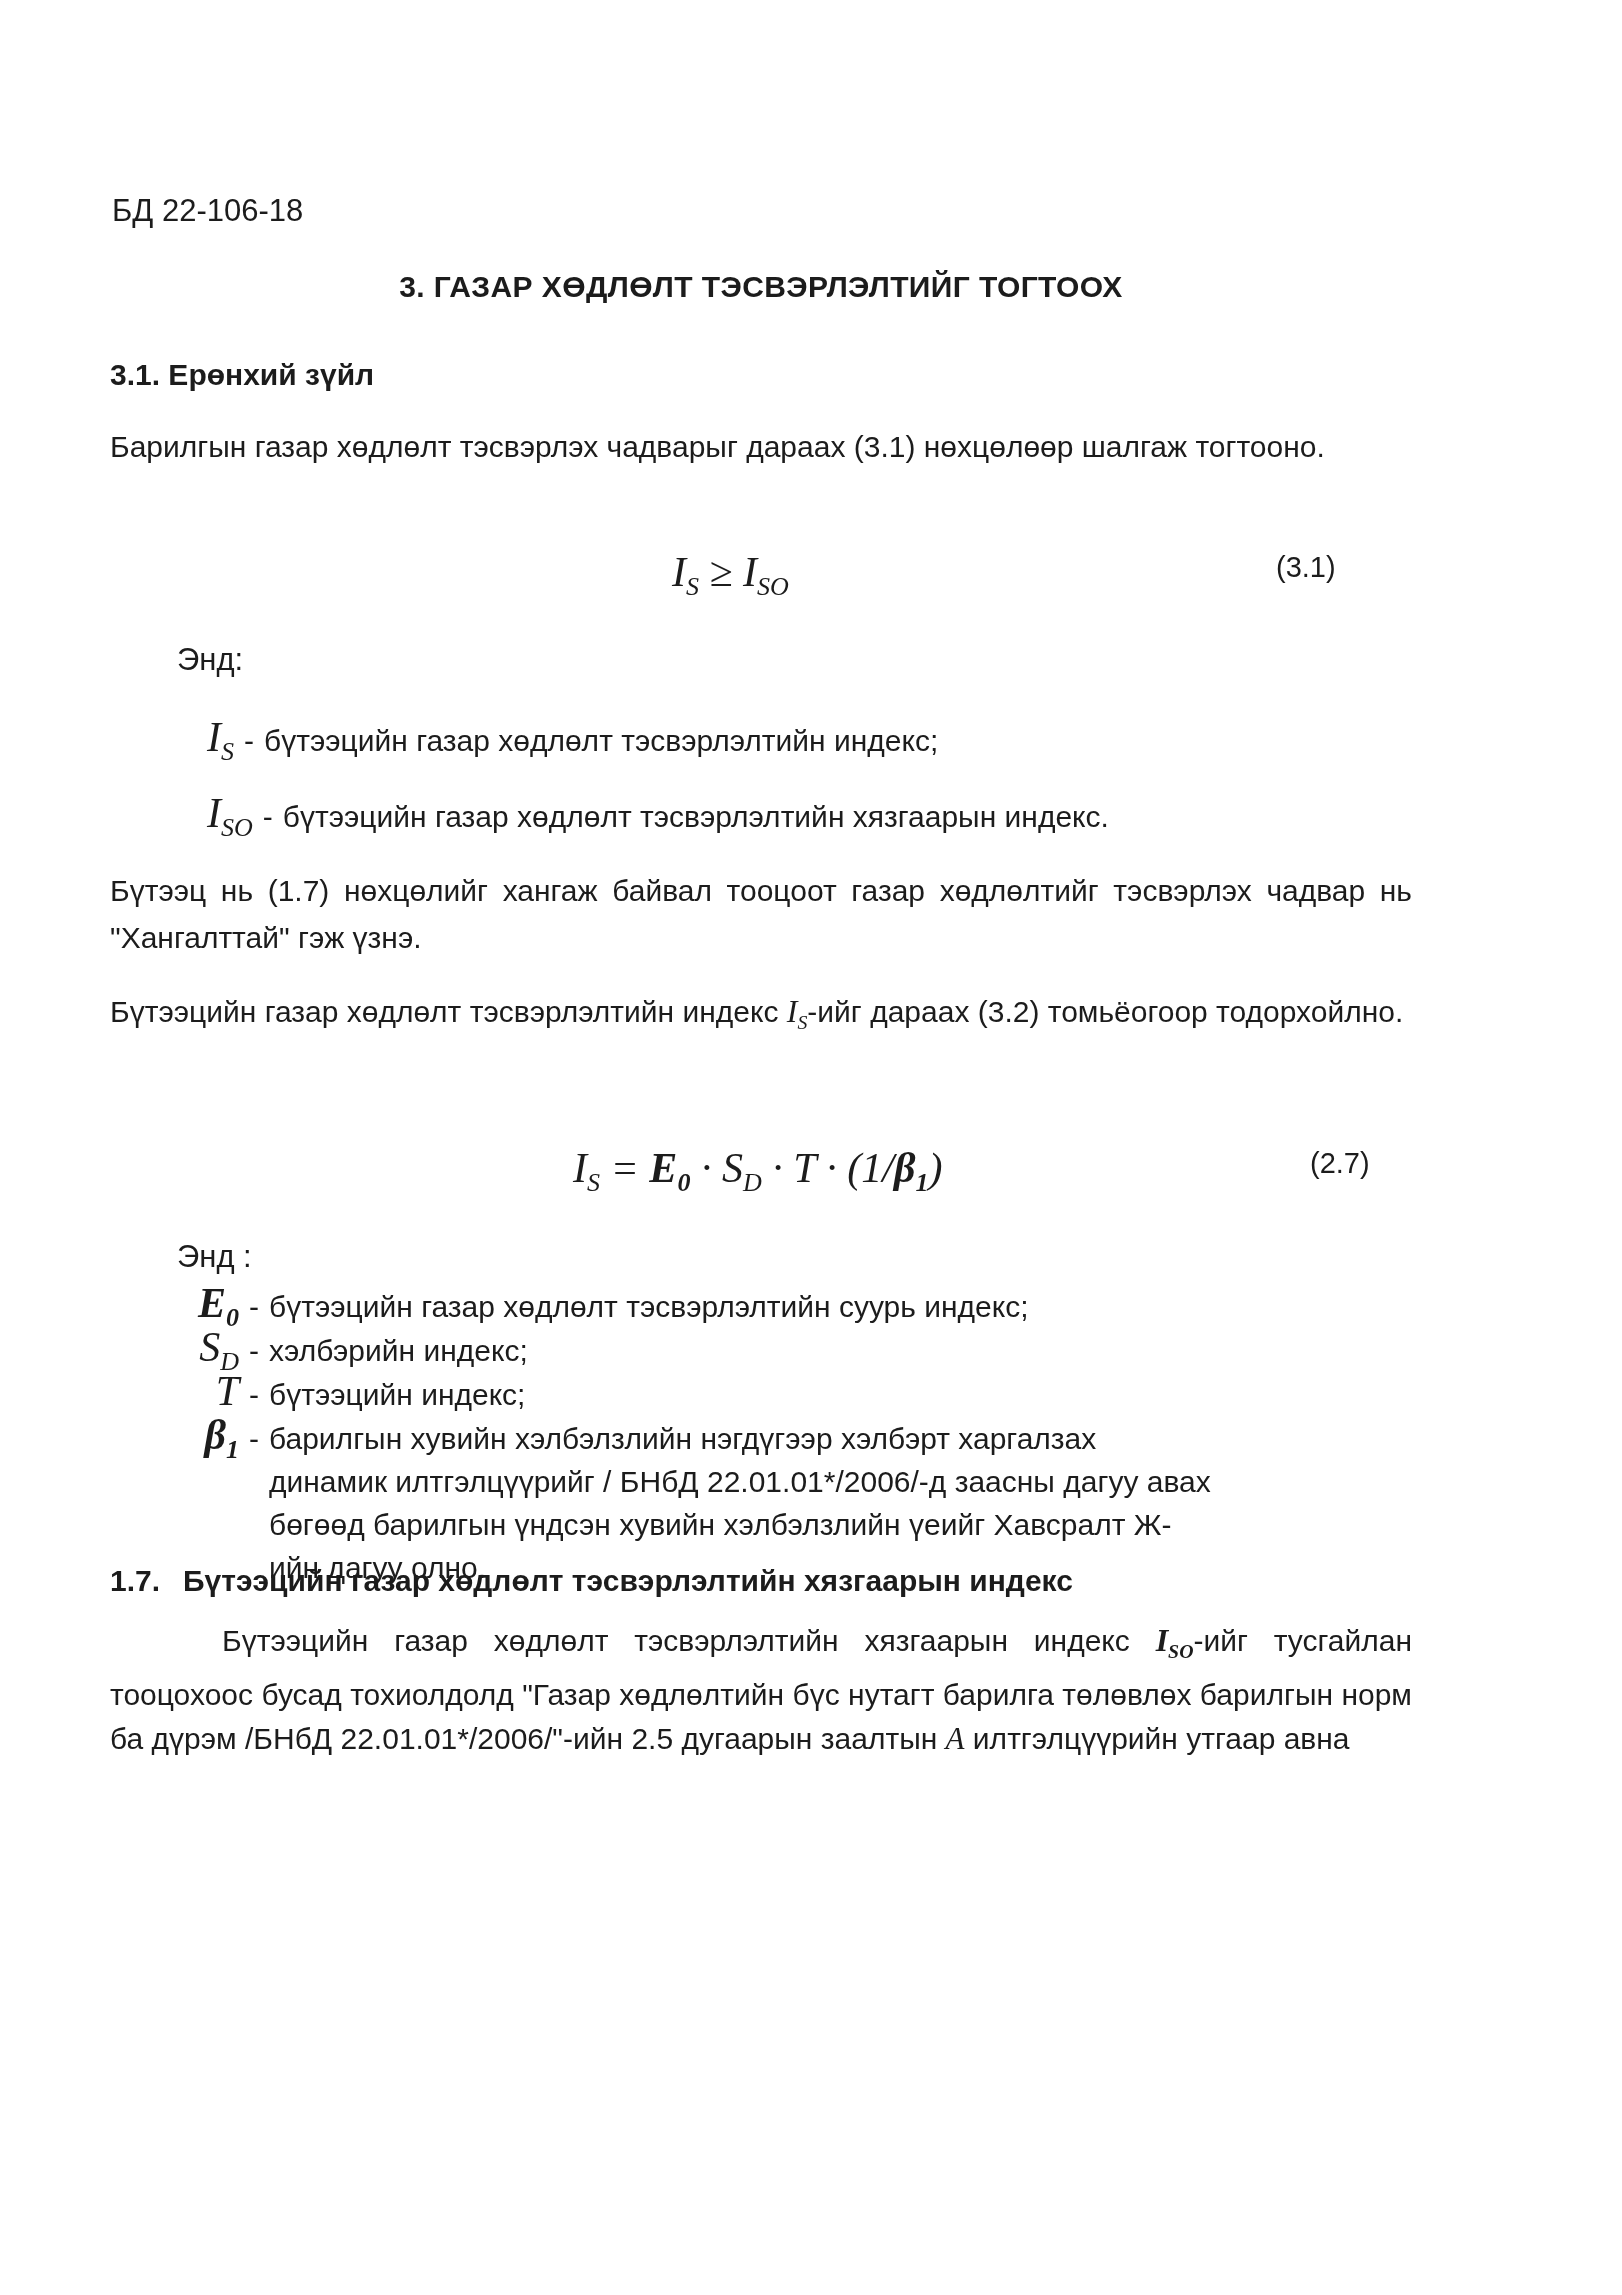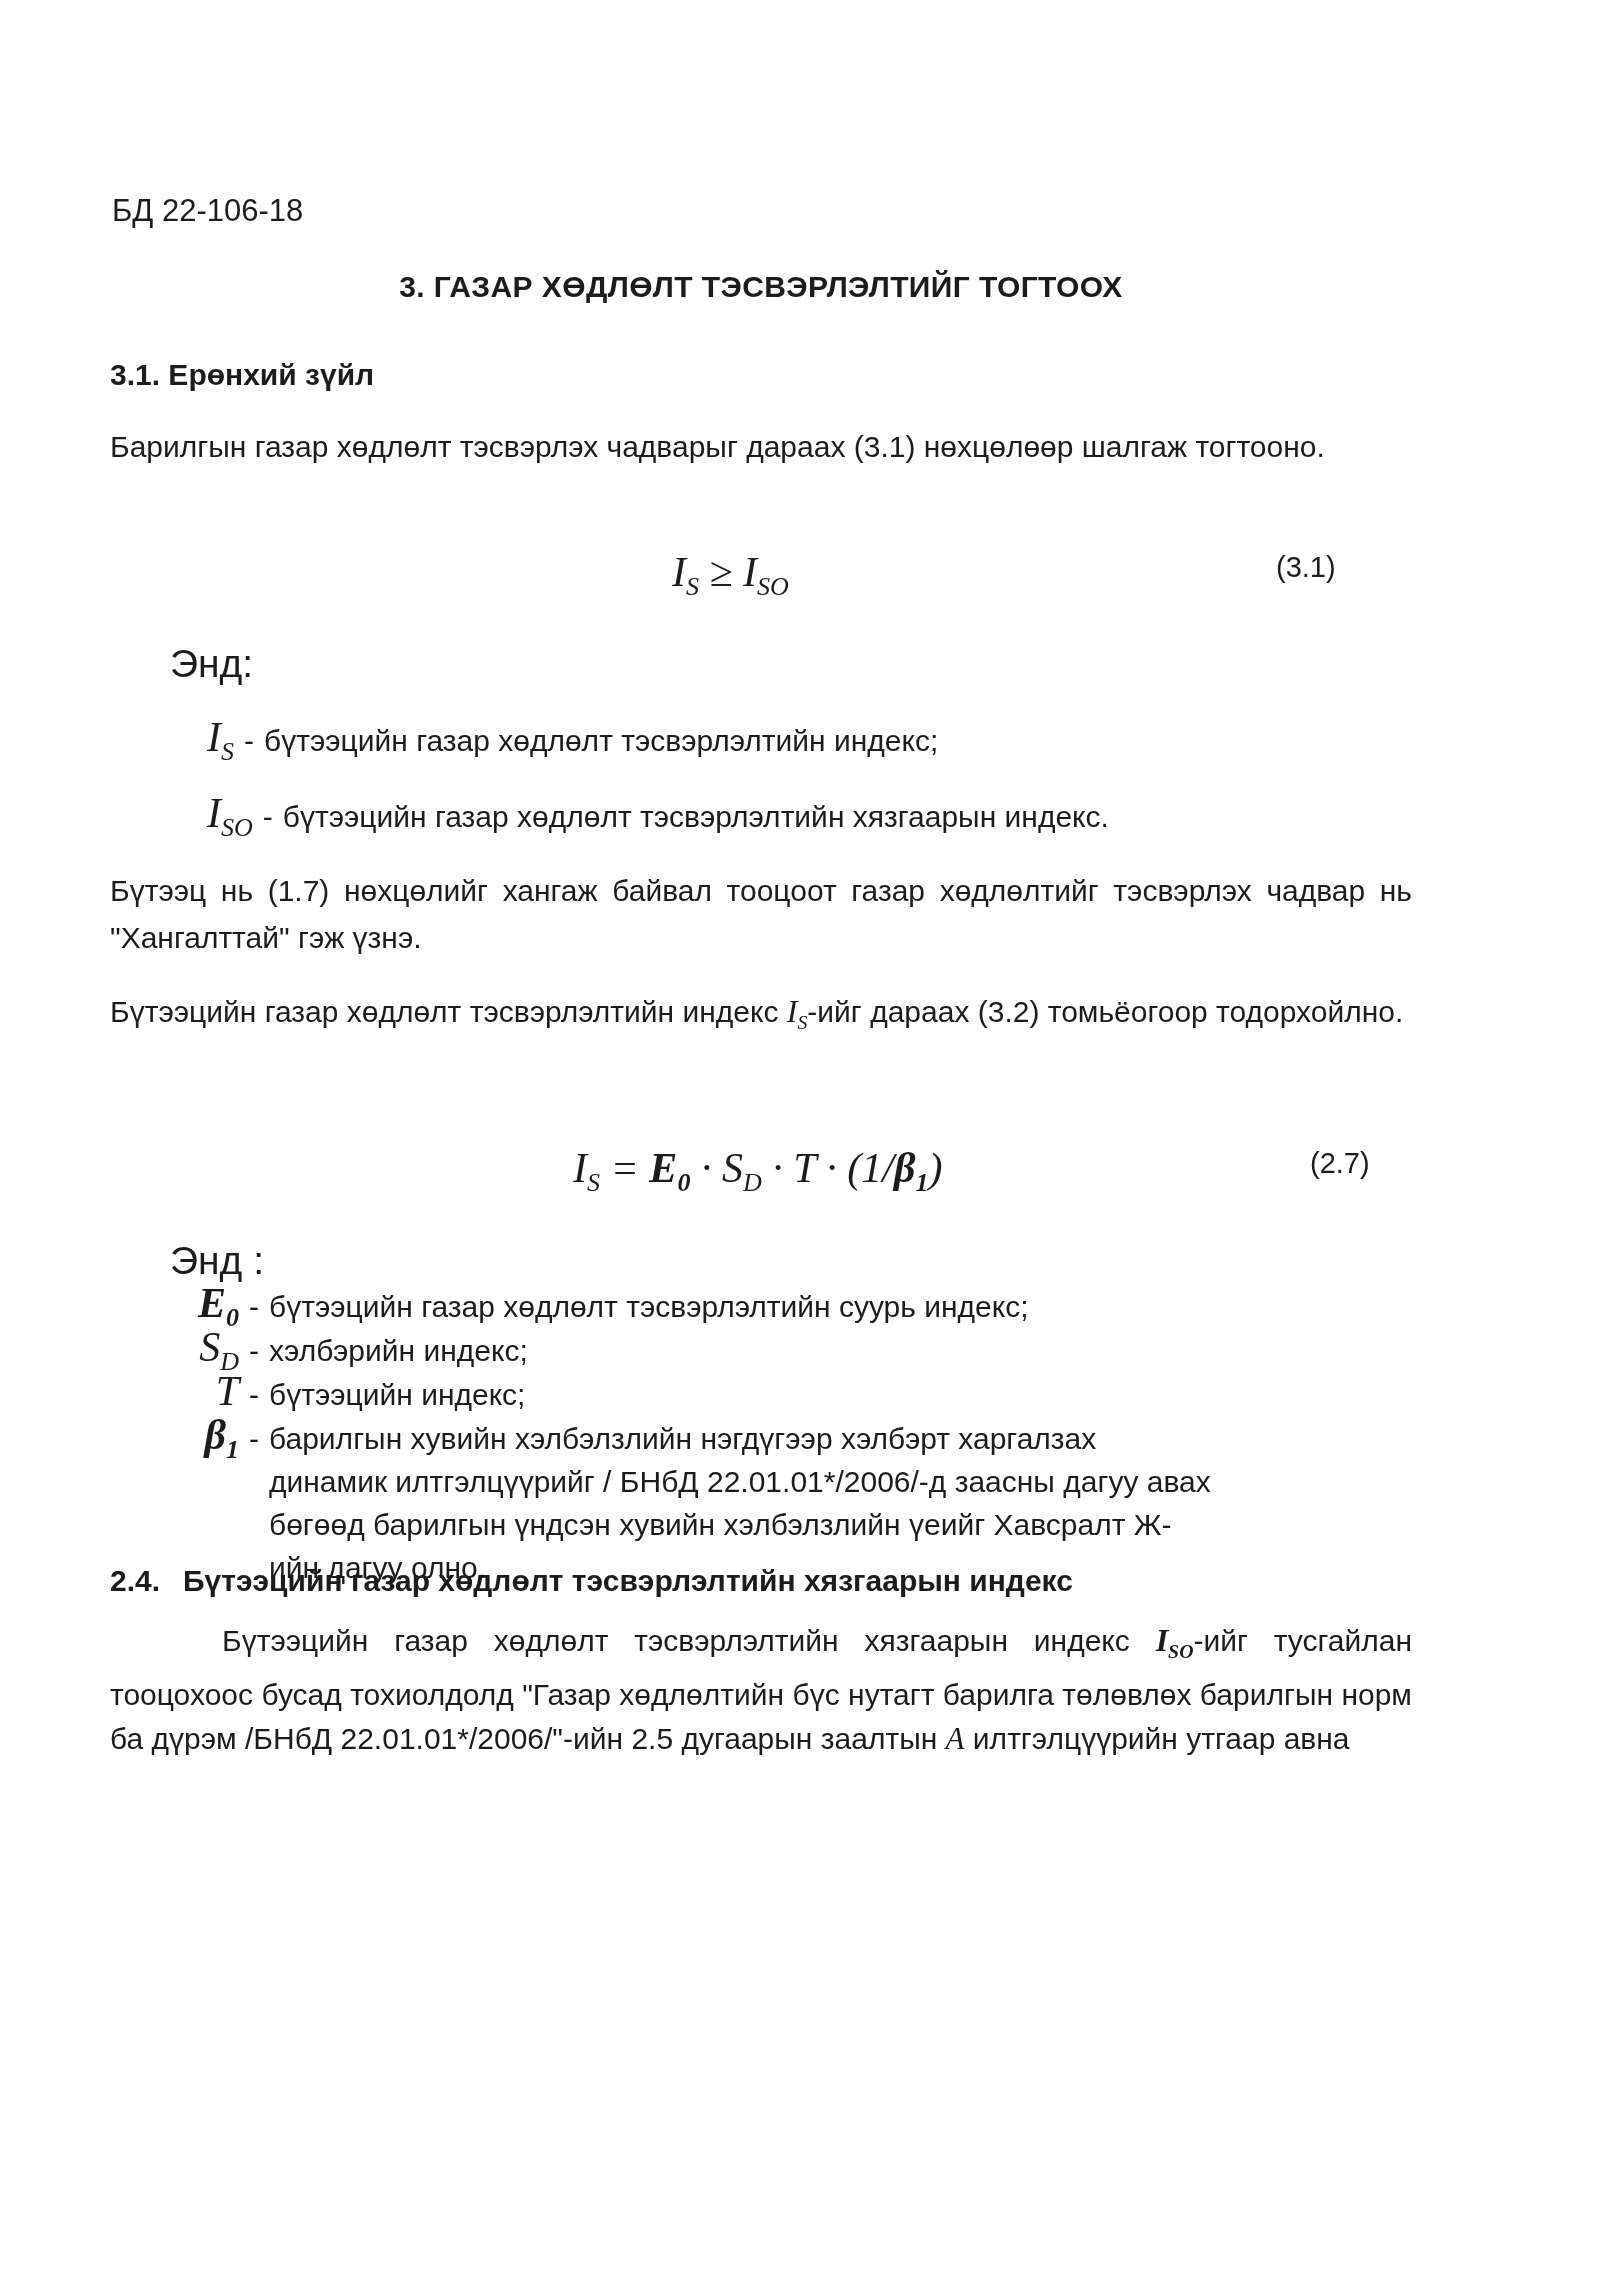--- a/index.html
+++ b/index.html
@@ -32,21 +32,21 @@
   }
   .para {
     position: absolute; left: 110px; width: 1302px; margin: 0;
     font-size: 30px; line-height: 47px; text-align: justify;
   }
   .p1 { top: 423px; }
   .p2 { top: 867px; }
   .p3 { top: 987px; line-height: 49px; }
   .p4 { top: 1618px; line-height: 44px; text-indent: 112px; }
   .here {
-    position: absolute; left: 170px; margin: 0; font-size: 39px;
+    position: absolute; left: 177px; margin: 0; font-size: 31px;
   }
   .here1 { top: 642px; }
   .here2 { top: 1239px; }
   .math {
     font-family: "Liberation Serif", serif;
     font-style: italic;
     font-size: 42px;
   }
   sub { font-size: 0.62em; }
   .formula-row {
@@ -150,21 +150,21 @@
     <span class="def-text">бүтээцийн индекс;</span>
   </div>
 
   <div class="def-row def2 d2r4">
     <span class="math def-sym"><span class="b">β</span><sub class="b">1</sub></span>
     <span class="def-dash">-</span>
     <span class="def-text wide-def">барилгын хувийн хэлбэлзлийн нэгдүгээр хэлбэрт харгалзах динамик илтгэлцүүрийг / БНбД 22.01.01*/2006/-д заасны дагуу авах бөгөөд барилгын үндсэн хувийн хэлбэлзлийн үеийг Хавсралт Ж-ийн дагуу олно.</span>
   </div>
 
   <h2 class="h-s32">
-      <span>2.4.</span>
+      <span>1.7.</span>
       <span>Бүтээцийн газар хөдлөлт тэсвэрлэлтийн хязгаарын индекс</span>
     </h2>
 
   <p class="para p4"><span>Бүтээцийн газар хөдлөлт тэсвэрлэлтийн хязгаарын индекс </span><span class="inline-sym"><span class="b">I</span><sub class="b">SO</sub></span><span>-ийг тусгайлан тооцохоос бусад тохиолдолд "Газар хөдлөлтийн бүс нутагт барилга төлөвлөх барилгын норм ба дүрэм /БНбД 22.01.01*/2006/"-ийн 2.5 дугаарын заалтын </span><span class="serif-i">A</span><span> илтгэлцүүрийн утгаар авна</span></p>
 
   <div class="page-number">6</div>
 
   <div class="footer-code">1-8-6</div>
 
 </div>

